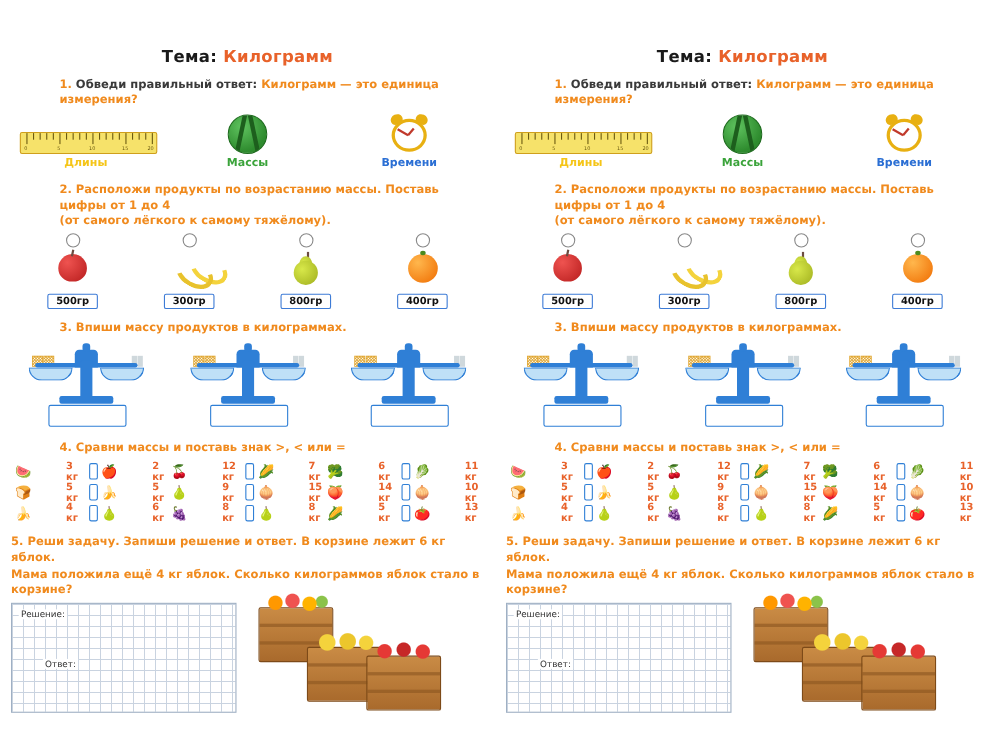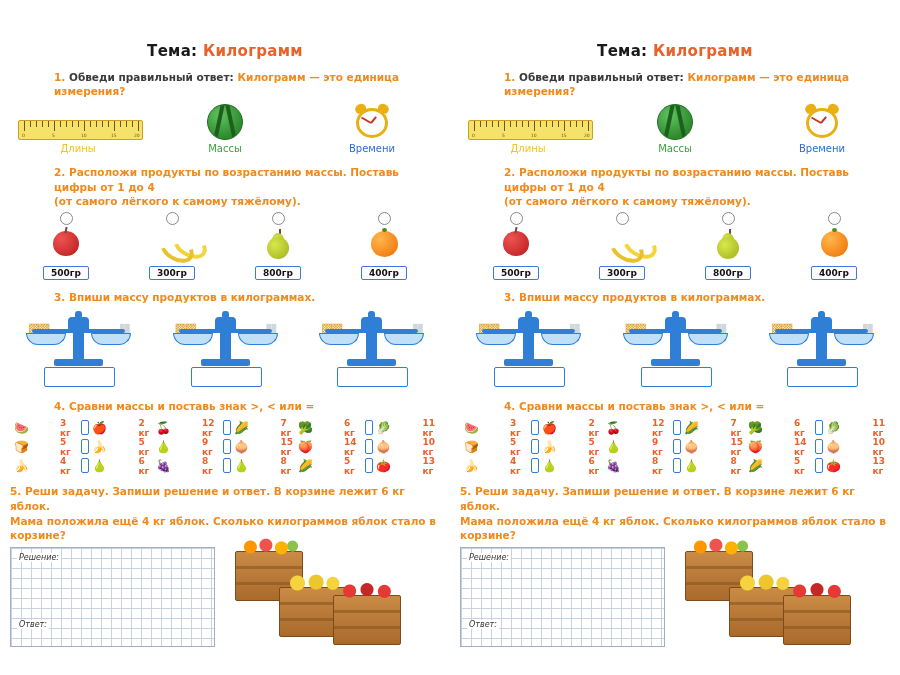--- a/index.html
+++ b/index.html
@@ -31,21 +31,21 @@
     margin-top:10px;
     line-height:1.35;
     margin-left:44px;
   }
   .task .blk{color:#3a3a3a;}
   .task2{margin-top:11px;}
 
   
   .q1row{display:flex;justify-content:space-between;align-items:flex-end;margin-top:6px;padding:0 8px;}
   .q1item{width:120px;text-align:center;}
-  .q1label{font-size:10px;font-weight:normal;margin-top:3px;}
+  .q1label{font-size:10px;font-weight:bold;margin-top:3px;}
   .lbl-yellow{color:#f5c518;}
   .lbl-green{color:#3aa33a;}
   .lbl-blue{color:#2b6fd4;}
   .ruler{
     position:relative;width:125px;height:20px;margin:0 auto;
     background:#f6e26a;border:1.6px solid #cf9f1c;border-radius:2px;
     box-sizing:border-box;
   }
   .ruler .tick{position:absolute;top:0;width:1px;height:6px;background:#6b5a10;}
   .ruler .tickl{height:10px;}
@@ -117,23 +117,23 @@
   
   .q5text{font-size:10.5px;color:#f08a1d;font-weight:bold;margin-top:8px;line-height:1.4;}
   .q5area{display:flex;margin-top:4px;}
   .grid{
     width:205px;height:100px;position:relative;
     background:
       repeating-linear-gradient(to right,#c9d3e0 0 1px,transparent 1px 10px),
       repeating-linear-gradient(to bottom,#c9d3e0 0 1px,transparent 1px 10px);
     border:1px solid #9fb0c4;box-sizing:border-box;
   }
-  .grid .lab{position:absolute;left:6px;font-size:8px;color:#333;background:#fff;padding:0 2px;font-style:italic;}
+  .grid .lab{position:absolute;left:6px;font-size:8px;color:#333;background:#fff;padding:0 2px;}
   .lab1{top:5px;}
-  .lab2{top:72px;}
+  .lab2{top:50px;margin-left:22px;}
   .crates{width:190px;height:100px;position:relative;margin-left:6px;}
   .crate{position:absolute;width:66px;height:48px;background:linear-gradient(#c98b45,#a96a2c);border:1.5px solid #7d4a18;border-radius:2px;}
   .crate:before{content:"";position:absolute;left:0;right:0;top:14px;height:3px;background:#8a5520;opacity:.6;}
   .crate:after{content:"";position:absolute;left:0;right:0;top:30px;height:3px;background:#8a5520;opacity:.6;}
   .crate .fr{position:absolute;top:-14px;left:2px;right:2px;height:18px;border-radius:9px;}
   .c1{left:14px;top:4px;}
   .c1 .fr{background:radial-gradient(circle at 20% 50%,#ff9800 6px,transparent 7px),radial-gradient(circle at 45% 40%,#ef5350 6px,transparent 7px),radial-gradient(circle at 70% 55%,#ffb300 6px,transparent 7px),radial-gradient(circle at 88% 45%,#8bc34a 5px,transparent 6px);}
   .c2{left:58px;top:40px;}
   .c2 .fr{background:radial-gradient(circle at 25% 50%,#f4d33c 7px,transparent 8px),radial-gradient(circle at 55% 45%,#ecc62c 7px,transparent 8px),radial-gradient(circle at 82% 52%,#f4d33c 6px,transparent 7px);}
   .c3{left:112px;top:48px;}

